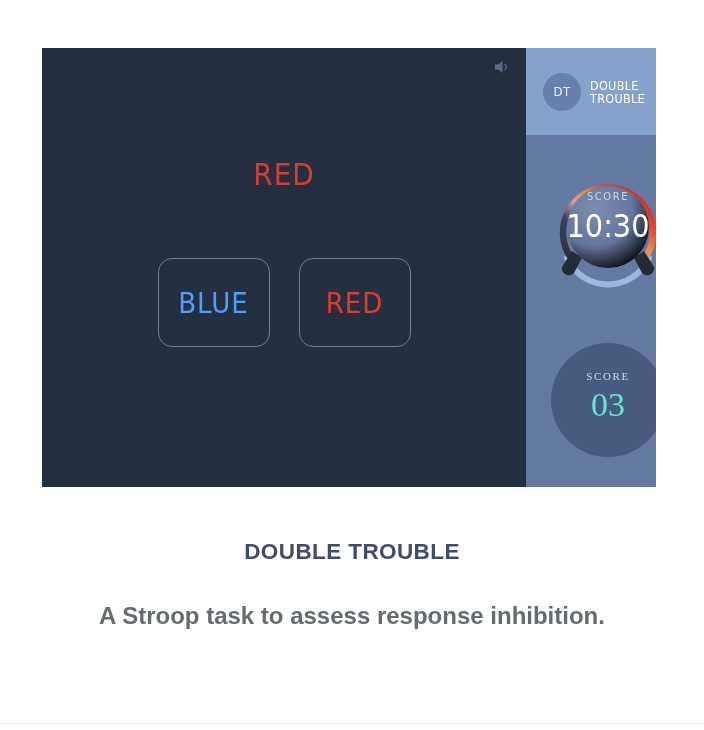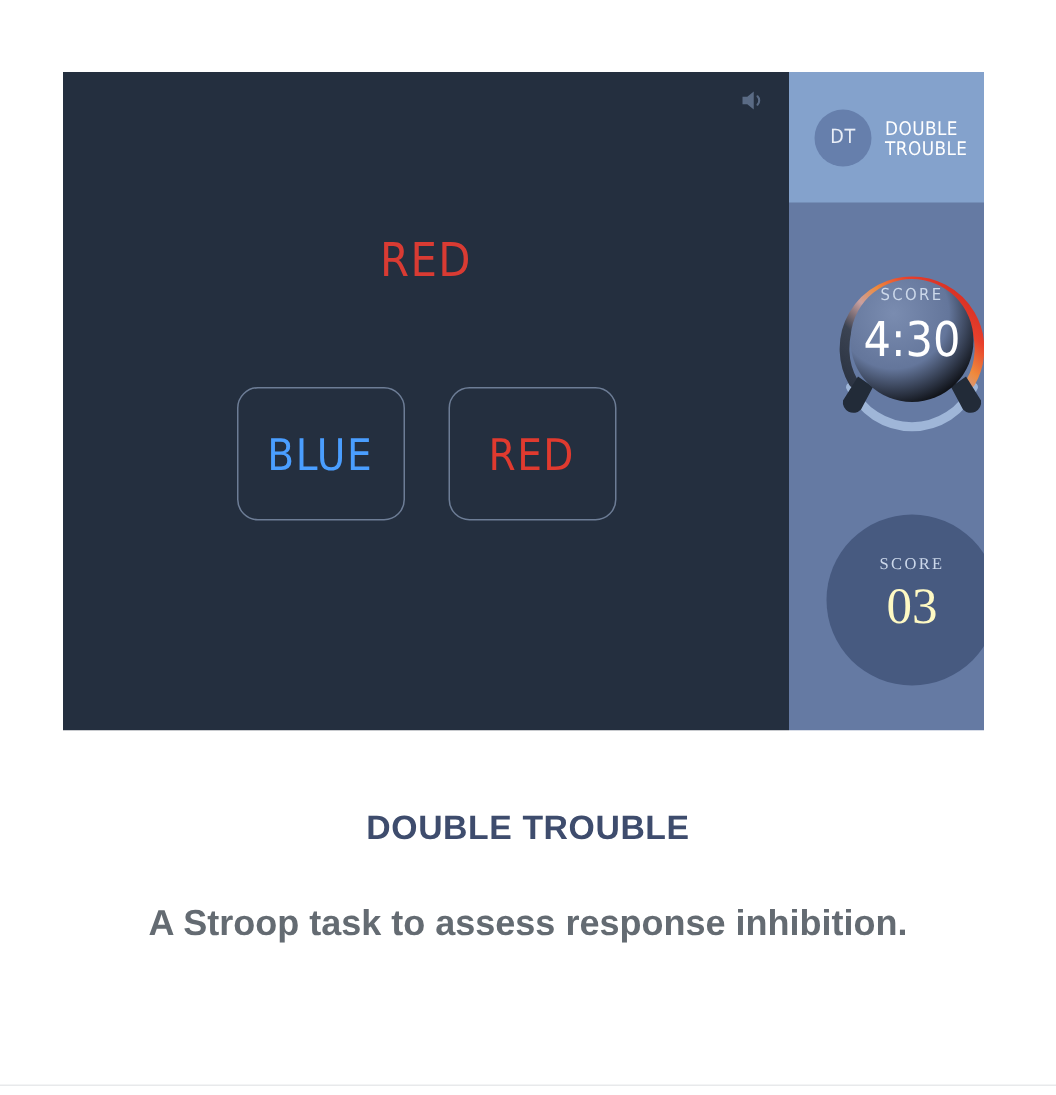--- a/index.html
+++ b/index.html
@@ -179,21 +179,21 @@
   }
   #score-label {
     top: 27px;
     font-size: 11px;
     letter-spacing: 1.6px;
     color: #ccd8ea;
   }
   #score-value {
     top: 43px;
     font-size: 34px;
-    color: #fef9c3;
+    color: #5eead4;
   }
 
   
   #caption {
     position: absolute;
     left: 0;
     top: 487px;
     width: 704px;
     text-align: center;
   }
@@ -273,21 +273,21 @@
         <path d="M 19 90 A 45 45 0 1 1 97 90" stroke="url(#arcGrad)" stroke-width="6.5" fill="none" stroke-linecap="round"></path>
 
         <g fill="#222b38">
           <path d="M 22 86 L 12 102 a 7 7 0 0 0 12 6 L 32 93 Z"></path>
           <path d="M 94 86 L 104 102 a 7 7 0 0 1 -12 6 L 84 93 Z"></path>
         </g>
 
         <circle cx="58" cy="62" r="41" fill="url(#faceGrad)"></circle>
       </svg>
       <div id="timer-label">SCORE</div>
-      <div id="timer-value">4:30</div>
+      <div id="timer-value">10:30</div>
     </div>
 
     <div id="score-circle">
       <div id="score-label">SCORE</div>
       <div id="score-value">03</div>
     </div>
   </div>
 </div>
 
 <div id="caption">

